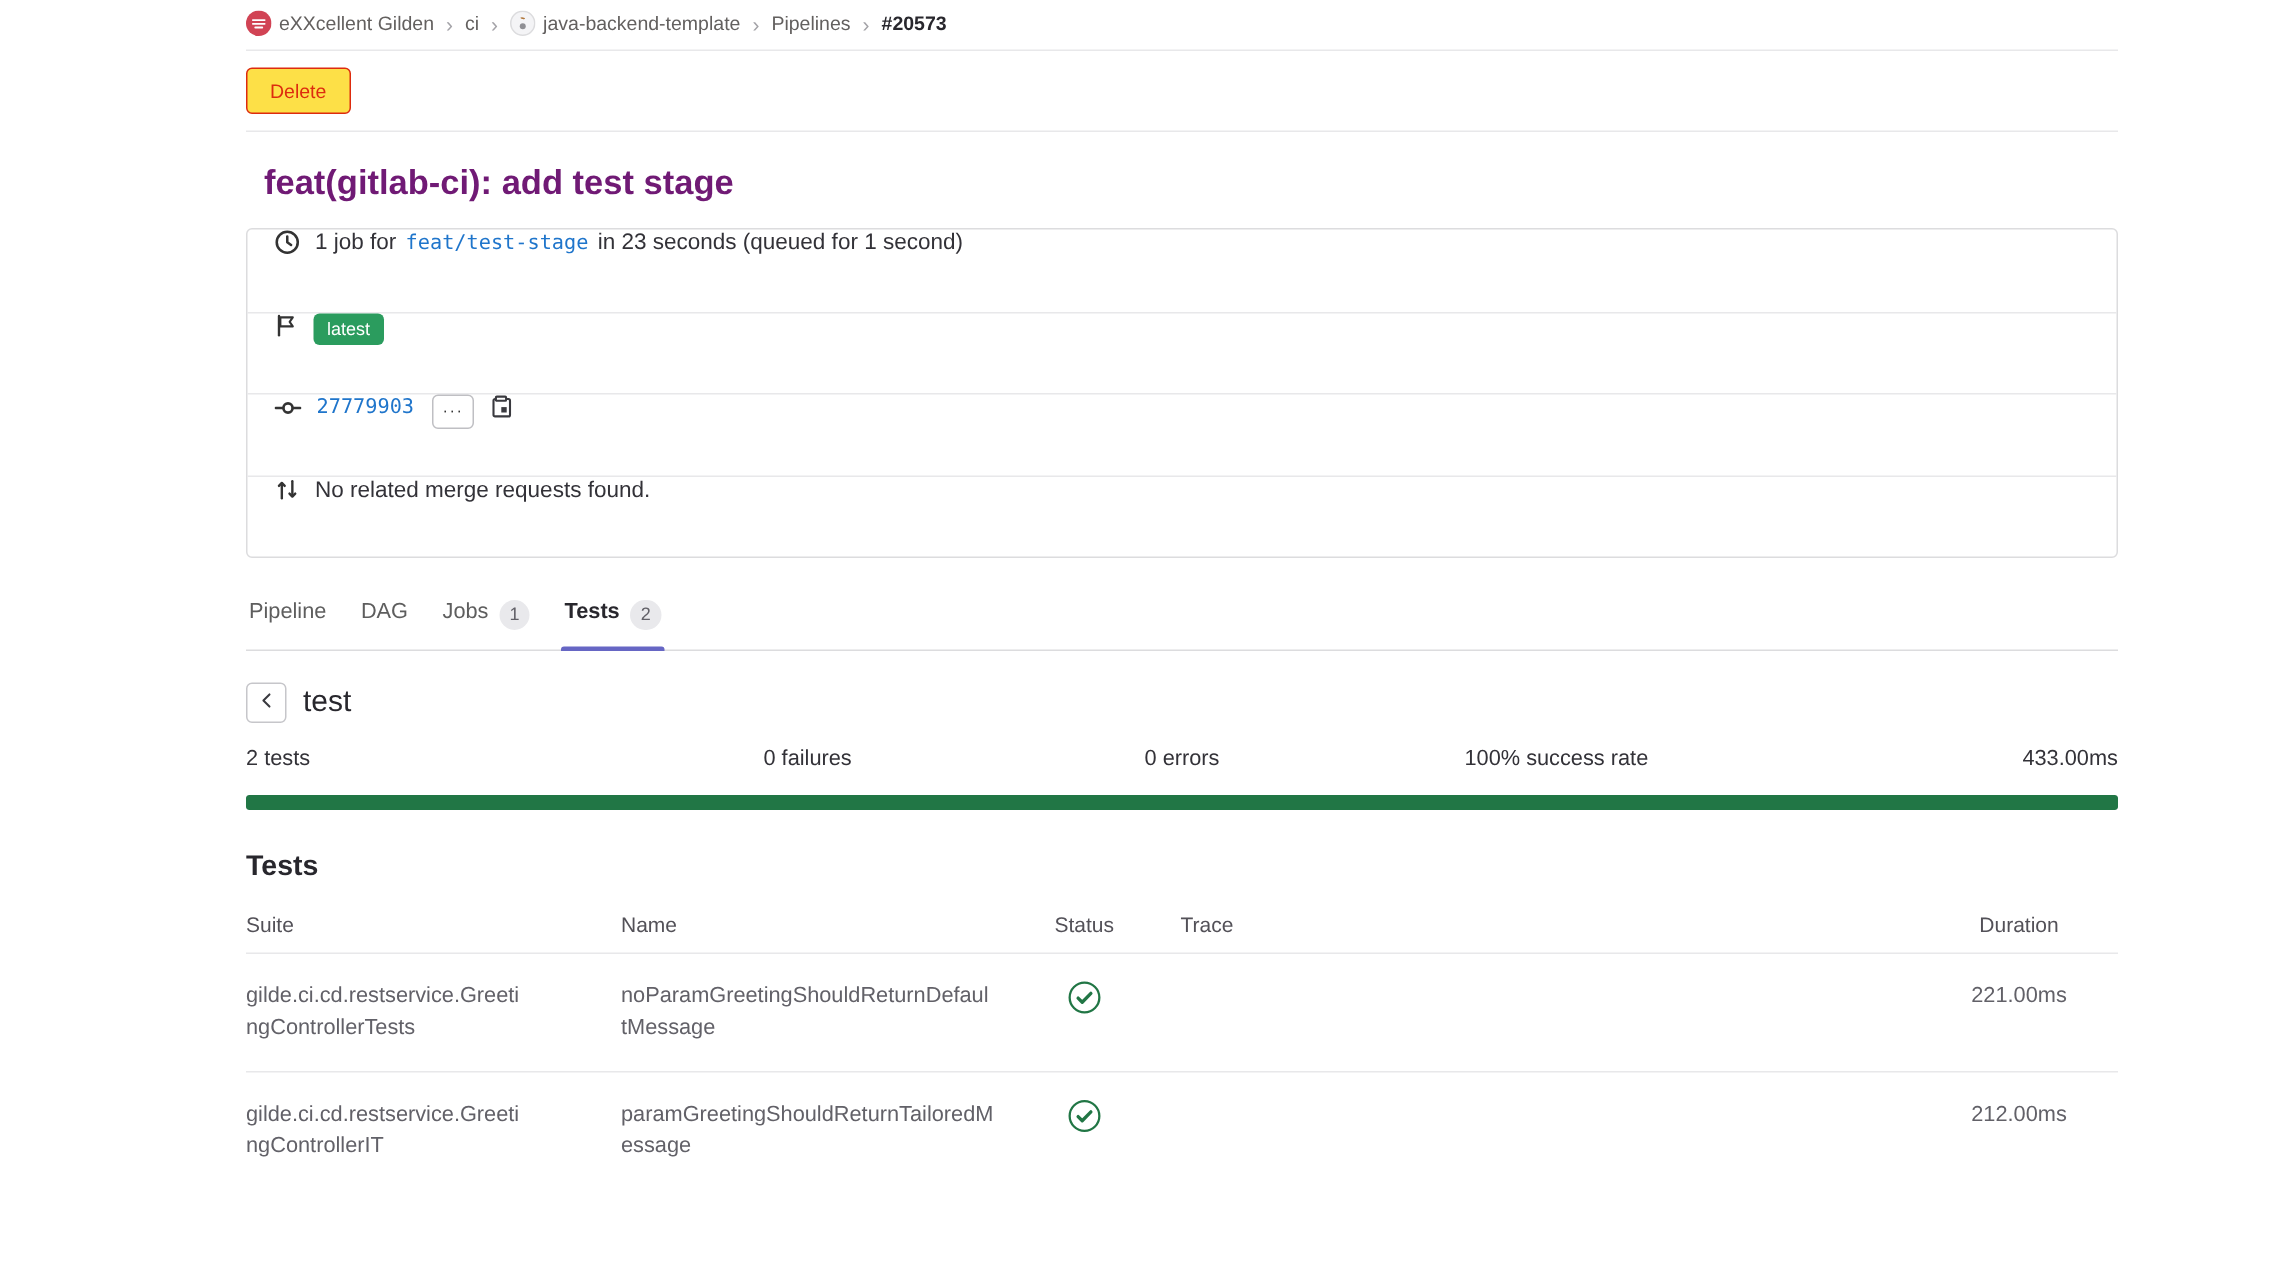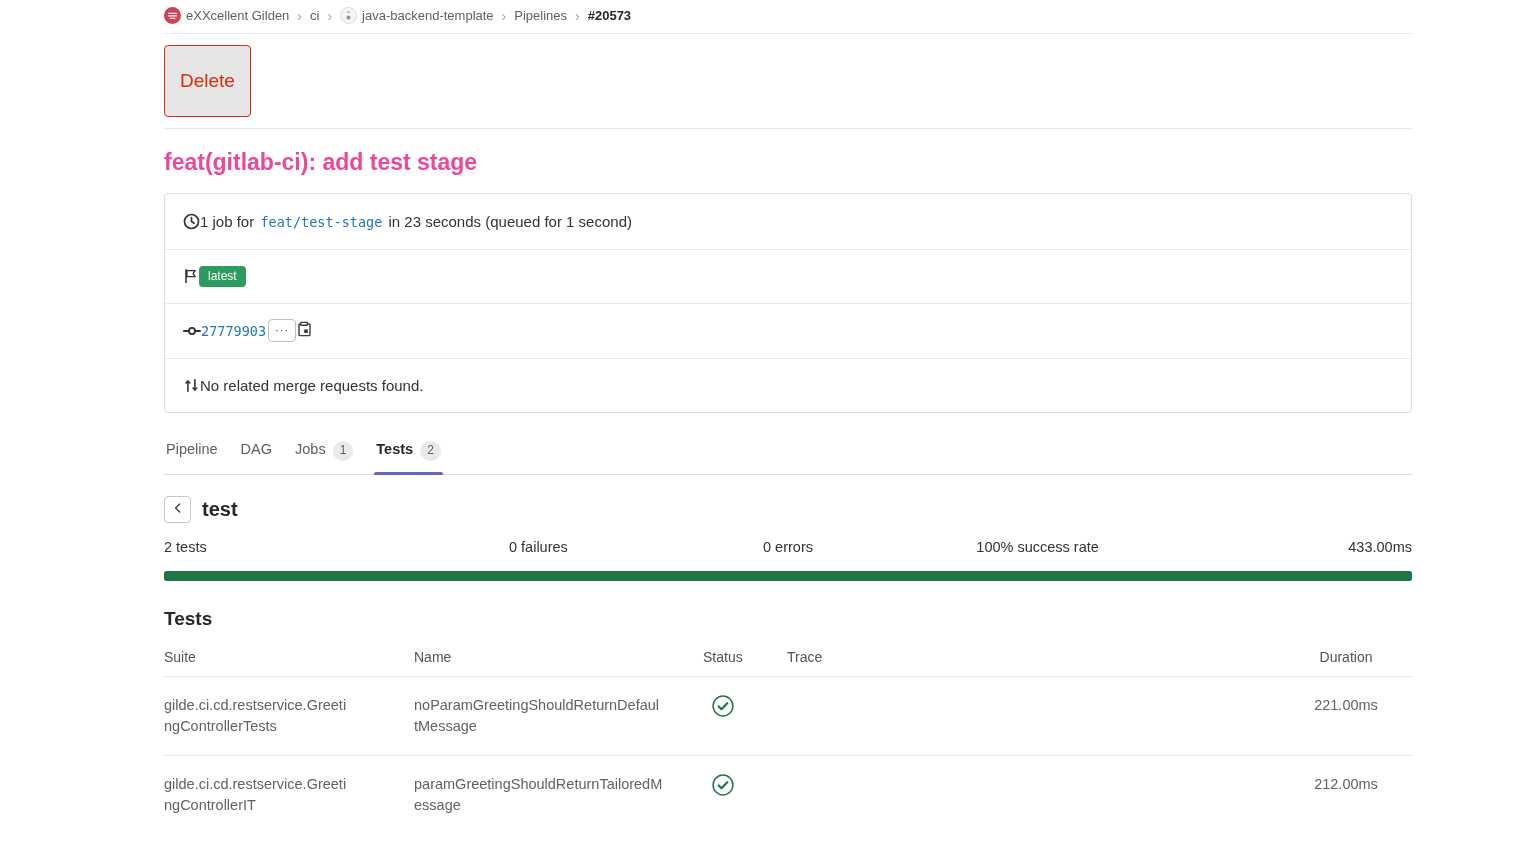--- a/index.html
+++ b/index.html
@@ -16,47 +16,47 @@
   .bc-avatar svg{display:block}
 
   
   .pipeline-header{display:flex;align-items:center;justify-content:space-between;padding:11px 0;border-bottom:1px solid #e8e8ea}
   .ph-left{display:flex;align-items:center;gap:17px}
   .status-badge{display:inline-flex;align-items:center;gap:6px;color:#2b9c5e;border:1px solid #2b9c5e;border-radius:6px;padding:4px 12px 4px 9px;font-size:14px;background:#fff;cursor:pointer}
   .status-badge svg{display:block}
   .ph-text{display:flex;align-items:center;gap:6px;font-size:14.5px;color:#333238}
   .ph-text b{color:#28272d}
   .avatar{width:25px;height:25px;border-radius:50%;background:radial-gradient(circle at 50% 30%,#e9c5a9 0 27%,#8a6350 29% 58%,#54382d 60%);box-shadow:inset 0 0 0 1px rgba(0,0,0,.12);margin:0 2px;cursor:pointer}
-  .delete-btn{background:#e5e5e5;border:1px solid #dd2b0e;color:#dd2b0e;border-radius:4px;padding:24px 15px;font-size:19px;font-family:inherit;cursor:pointer}
-
-  
-  .title{font-size:23px;color:#ec4899;font-weight:700;margin:20px 0 17px}
+  .delete-btn{background:#fde047;border:1px solid #dd2b0e;color:#dd2b0e;border-radius:4px;padding:7px 15px;font-size:13px;font-family:inherit;cursor:pointer}
+
+  
+  .title{font-size:23px;color:#701a75;font-weight:700;margin:20px 12px 17px}
 
   
   .info-box{border:1px solid #dcdcde;border-radius:4px}
-  .info-row{display:flex;align-items:center;gap:0;padding:0 18px;height:54.5px;border-top:1px solid #e8e8ea;font-size:15px;color:#333238}
+  .info-row{display:flex;align-items:flex-start;gap:10px;padding:0 18px;height:54.5px;border-top:1px solid #e8e8ea;font-size:15px;color:#333238}
   .info-row:first-child{border-top:none}
   .info-row .icon{display:inline-flex;flex:none}
   .ir-text .mono-link{margin:0 2px}
   .mono-link{font-family:"DejaVu Sans Mono","Liberation Mono",monospace;font-size:13.5px;color:#1f75cb;text-decoration:none;cursor:pointer}
   .latest-badge{background:#2b9c5e;color:#fff;font-size:12px;padding:3px 9px 4px;border-radius:4px;line-height:1.2}
   .ellipsis-btn{border:1px solid #bfbfc3;background:#fff;border-radius:4px;font-size:11px;line-height:1;padding:5px 6px;color:#333;cursor:pointer;letter-spacing:1px;margin-left:2px}
   .copy-btn{display:inline-flex;background:none;border:none;cursor:pointer;padding:0}
 
   
   .tabs{display:flex;gap:19px;margin-top:19px;border-bottom:1px solid #dcdcde}
   .tab{display:inline-flex;align-items:flex-start;gap:7px;padding:9px 2px 13px;font-size:14.5px;color:#5e5e5e;cursor:pointer;position:relative}
   .tab.active{color:#28272d;font-weight:700}
   .tab.active::after{content:"";position:absolute;left:0;right:0;bottom:-1px;height:3px;background:#6666c4;border-radius:2px 2px 0 0}
   .pill{background:#e9e9ec;color:#626168;border-radius:10px;font-size:12px;padding:2px 7px;font-weight:400;line-height:1.3}
 
   
   .suite-head{display:flex;align-items:center;gap:11px;margin-top:21px}
   .back-btn{width:27px;height:27px;border:1px solid #c6c6ca;background:#fff;border-radius:4px;display:inline-flex;align-items:center;justify-content:center;cursor:pointer}
-  .suite-head h2{font-size:20px;color:#28272d;font-weight:700}
+  .suite-head h2{font-size:20px;color:#28272d;font-weight:400}
 
   
   .stats{display:flex;margin-top:16px;font-size:14.5px;color:#333238}
   .stat{flex:1;text-align:center}
   .stat-0{text-align:left}
   .stat-4{text-align:right}
   .progress{margin-top:16px;height:10px;border-radius:2px;background:#e8e8ea;overflow:hidden}
   .progress-fill{height:100%;background:#217645;border-radius:2px}
 
   

